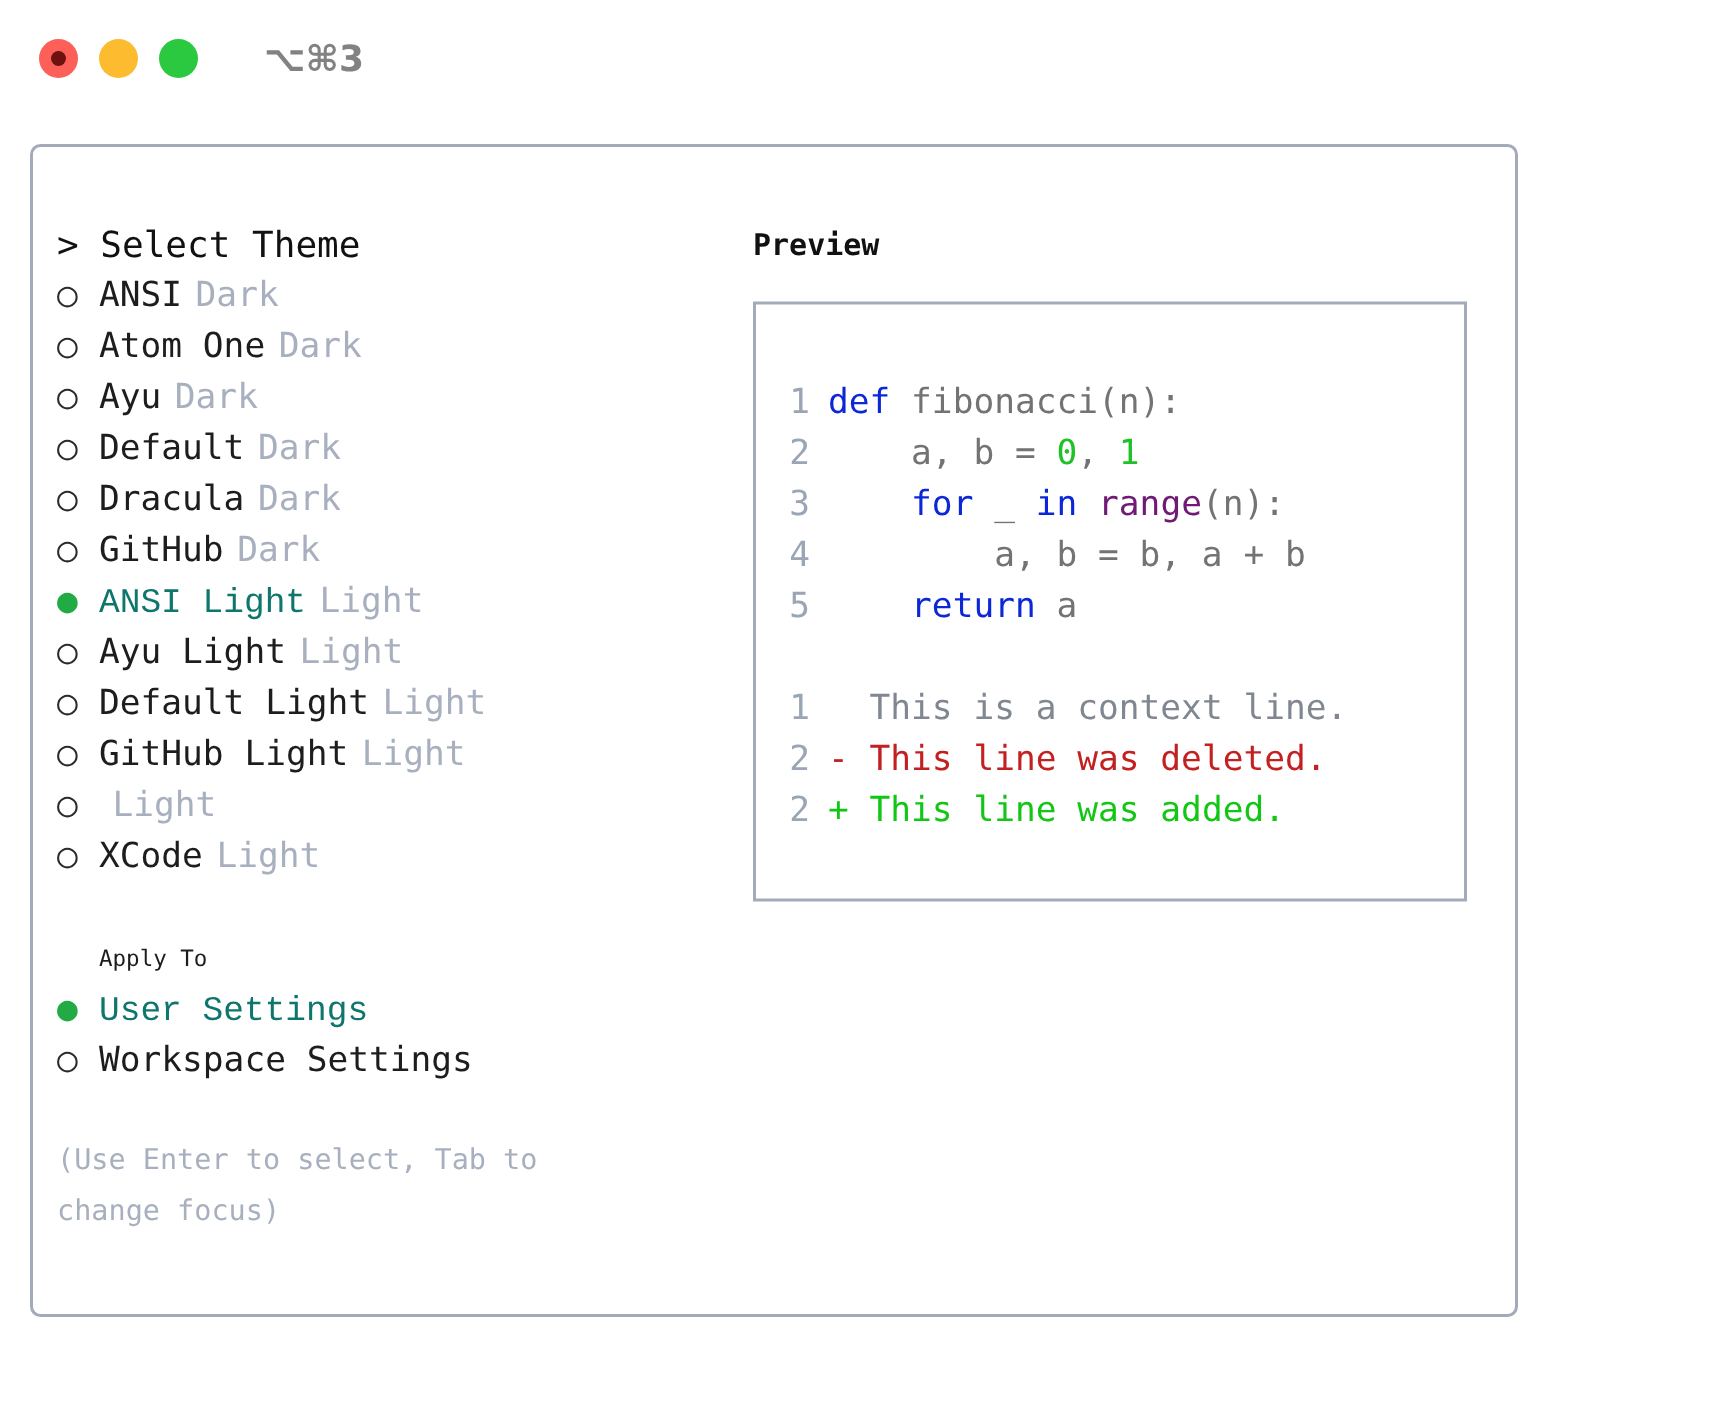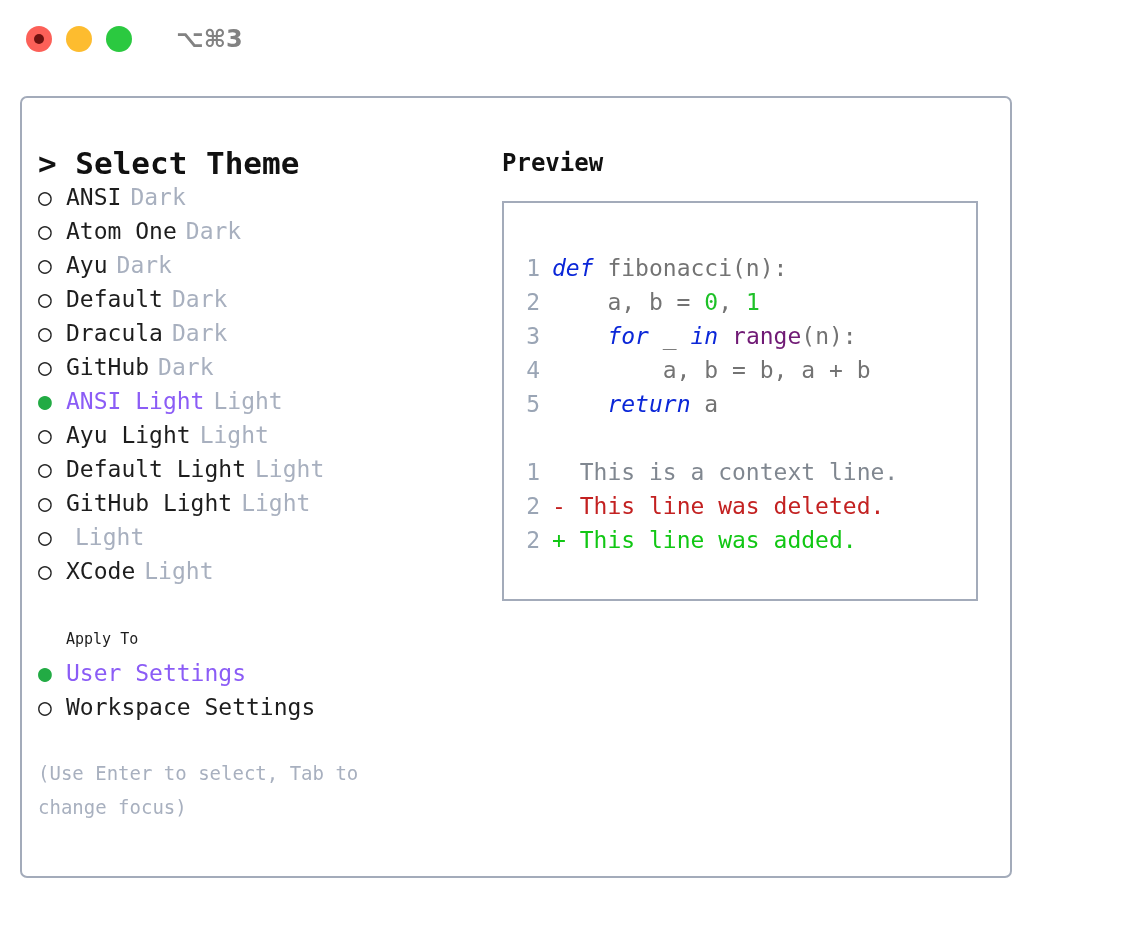--- a/index.html
+++ b/index.html
@@ -97,22 +97,22 @@
     width: 440px;
   }
   .col-right {
     position: absolute;
     left: 480px;
     top: 48px;
     width: 500px;
   }
 
   .heading {
-    font-size: 31px;
-    font-weight: bold;
+    font-size: 24px;
+    font-weight: normal;
     color: #111111;
     line-height: 34px;
     white-space: pre;
   }
 
   .opt-row {
     display: flex;
     align-items: baseline;
     line-height: 34px;
     height: 34px;
@@ -123,21 +123,21 @@
     display: inline-block;
     width: 28px;
     flex: 0 0 28px;
     font-size: 23px;
     line-height: 34px;
   }
   .marker-on  { color: #22ab44; }
   .marker-off { color: #2b2b2b; }
 
   .opt-label          { color: #1d1d1d; }
-  .opt-label.selected { color: #8b5cf6; }
+  .opt-label.selected { color: #0f766e; font-family: Liberation Mono, monospace; }
   .opt-cat {
     color: #a8b0bf;
     margin-left: 9px;
   }
 
   .section-gap { height: 34px; }
 
   .subheading {
     font-size: 15px;
     color: #1d1d1d;
@@ -150,21 +150,21 @@
   .hint {
     margin-top: 32px;
     font-size: 19px;
     color: #a8b0bf;
     line-height: 34px;
     width: 400px;
   }
 
   
   .preview-title {
-    font-size: 24px;
+    font-size: 20px;
     font-weight: bold;
     color: #111111;
     line-height: 34px;
     margin-bottom: 21px;
     white-space: pre;
   }
   .preview-box {
     width: 476px;
     height: 400px;
     border: 2px solid #a3abba;
@@ -181,21 +181,21 @@
     white-space: pre;
   }
   .code-line { white-space: pre; height: 34px; }
   .ln {
     color: #9aa5b5;
     display: inline-block;
     width: 22px;
     text-align: right;
     margin-right: 12px;
   }
-  .kw   { color: #0b27d8; font-style: italic; }
+  .kw   { color: #0b27d8; }
   .fn   { color: #701a75; text-align: center; }
   .num  { color: #1ec128; }
   .plain{ color: #737373; }
   .ctx  { color: #808790; }
   .del  { color: #c32121; }
   .add  { color: #11c714; }
   .blank-line { height: 34px; }
 </style>
 </head>
 <body>

